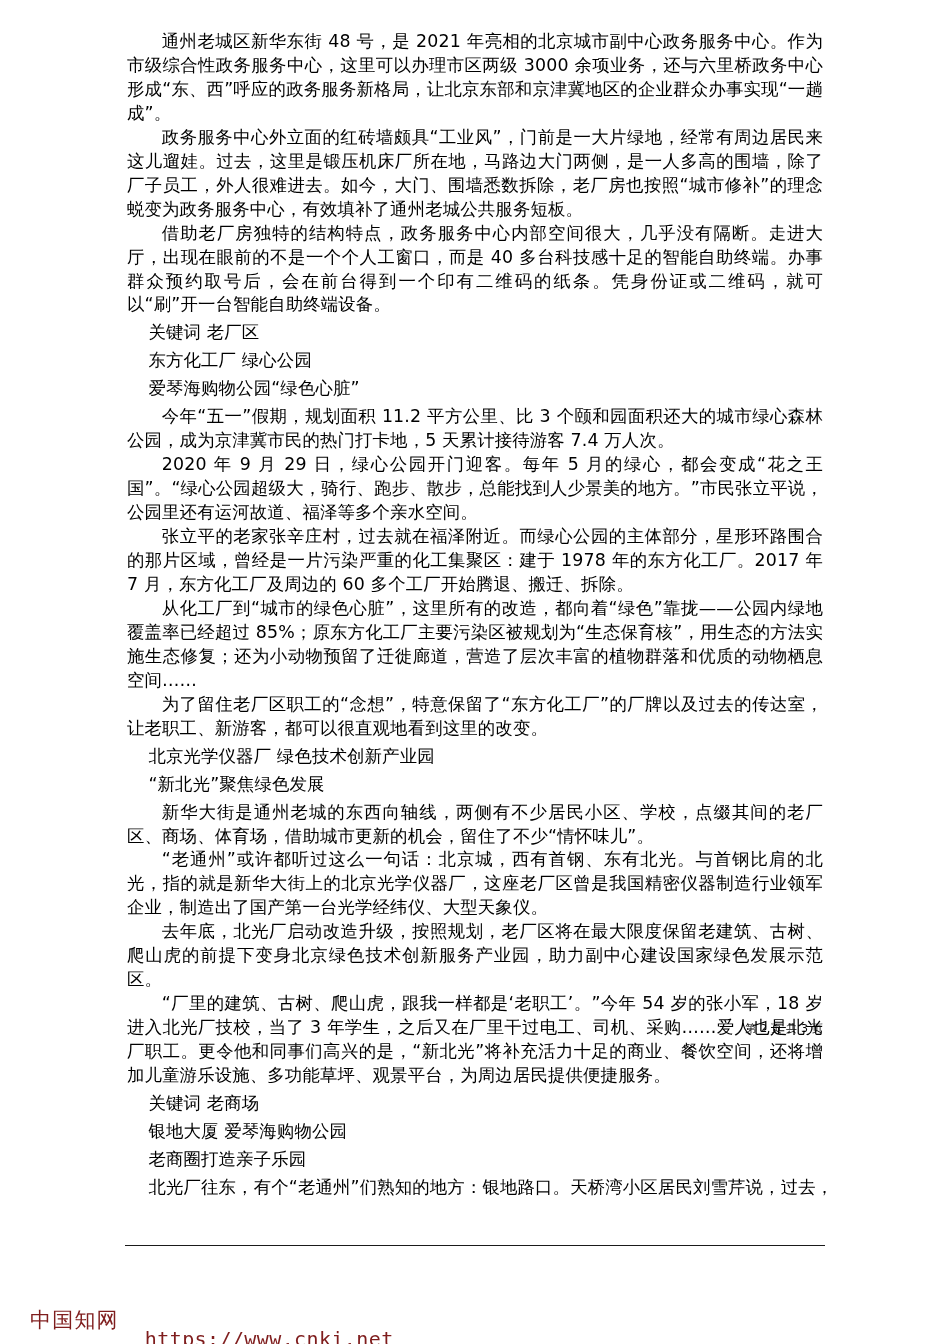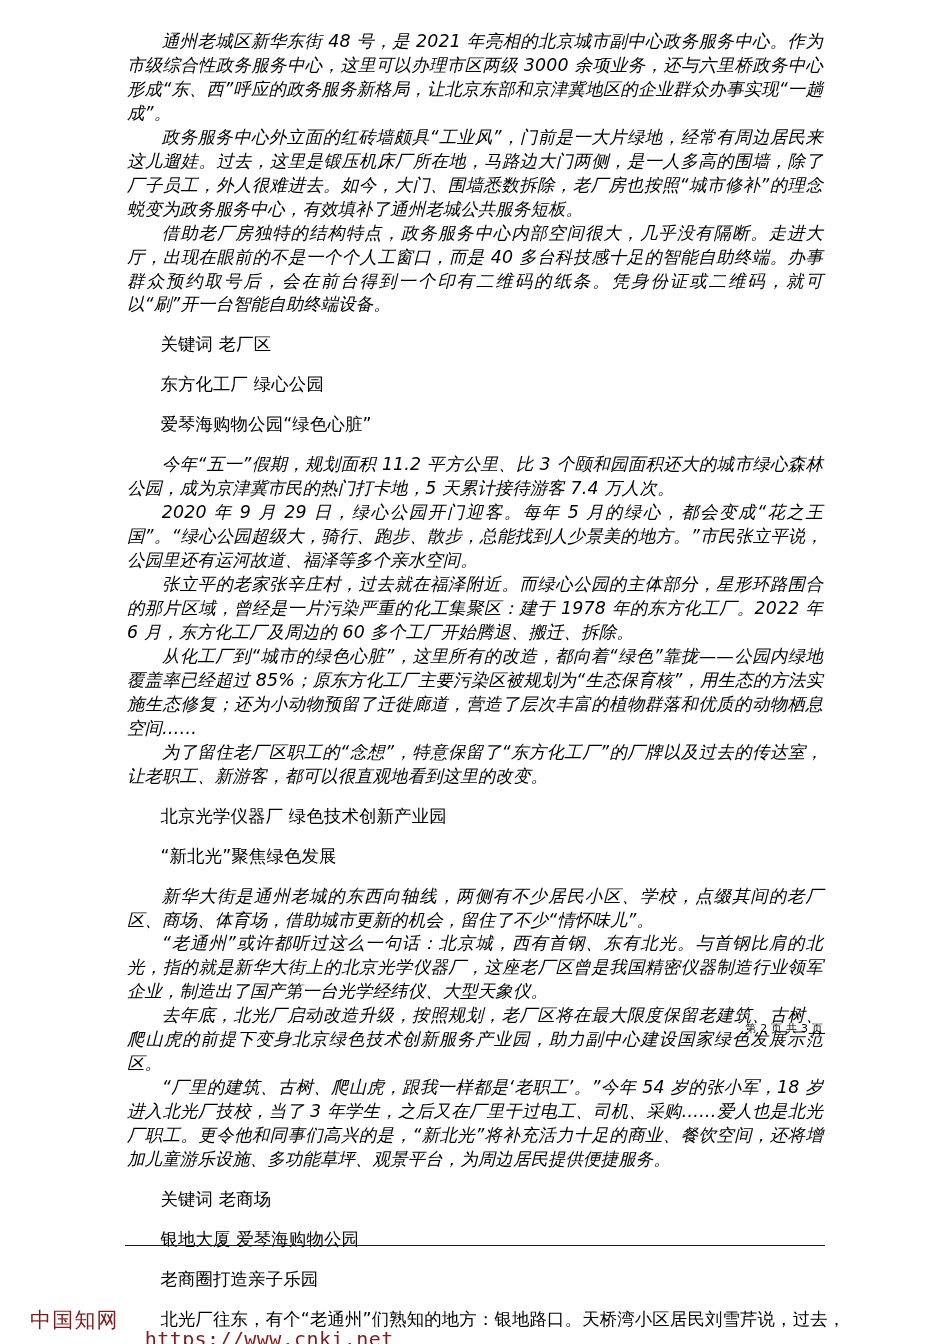--- a/index.html
+++ b/index.html
@@ -37,26 +37,25 @@
     margin: 0;
     padding: 0;
     font-size: 17.4px;
     line-height: 23.95px;
     text-align: justify;
     text-justify: inter-character;
     text-indent: 2em;
     letter-spacing: 0.15px;
     word-break: break-all;
     font-weight: 400;
-    font-style: italic;
   }
 
   
   .line {
-    margin: 16px;
+    margin: 4px;
     padding: 0;
     font-size: 17.4px;
     line-height: 23.95px;
     text-align: left;
     text-indent: 1em;
     letter-spacing: 0.15px;
     white-space: nowrap;
     font-weight: 400;
   }
 
@@ -113,21 +112,21 @@
 
   <div id="doc-body">
       <p class="para">通州老城区新华东街 48 号，是 2021 年亮相的北京城市副中心政务服务中心。作为市级综合性政务服务中心，这里可以办理市区两级 3000 余项业务，还与六里桥政务中心形成“东、西”呼应的政务服务新格局，让北京东部和京津冀地区的企业群众办事实现“一趟成”。</p>
       <p class="para">政务服务中心外立面的红砖墙颇具“工业风”，门前是一大片绿地，经常有周边居民来这儿遛娃。过去，这里是锻压机床厂所在地，马路边大门两侧，是一人多高的围墙，除了厂子员工，外人很难进去。如今，大门、围墙悉数拆除，老厂房也按照“城市修补”的理念蜕变为政务服务中心，有效填补了通州老城公共服务短板。</p>
       <p class="para">借助老厂房独特的结构特点，政务服务中心内部空间很大，几乎没有隔断。走进大厅，出现在眼前的不是一个个人工窗口，而是 40 多台科技感十足的智能自助终端。办事群众预约取号后，会在前台得到一个印有二维码的纸条。凭身份证或二维码，就可以“刷”开一台智能自助终端设备。</p>
       <p class="line">关键词 老厂区</p>
       <p class="line">东方化工厂 绿心公园</p>
       <p class="line">爱琴海购物公园“绿色心脏”</p>
       <p class="para">今年“五一”假期，规划面积 11.2 平方公里、比 3 个颐和园面积还大的城市绿心森林公园，成为京津冀市民的热门打卡地，5 天累计接待游客 7.4 万人次。</p>
       <p class="para">2020 年 9 月 29 日，绿心公园开门迎客。每年 5 月的绿心，都会变成“花之王国”。“绿心公园超级大，骑行、跑步、散步，总能找到人少景美的地方。”市民张立平说，公园里还有运河故道、福泽等多个亲水空间。</p>
-      <p class="para">张立平的老家张辛庄村，过去就在福泽附近。而绿心公园的主体部分，星形环路围合的那片区域，曾经是一片污染严重的化工集聚区：建于 1978 年的东方化工厂。2022 年 6 月，东方化工厂及周边的 60 多个工厂开始腾退、搬迁、拆除。</p>
+      <p class="para">张立平的老家张辛庄村，过去就在福泽附近。而绿心公园的主体部分，星形环路围合的那片区域，曾经是一片污染严重的化工集聚区：建于 1978 年的东方化工厂。2017 年 7 月，东方化工厂及周边的 60 多个工厂开始腾退、搬迁、拆除。</p>
       <p class="para">从化工厂到“城市的绿色心脏”，这里所有的改造，都向着“绿色”靠拢——公园内绿地覆盖率已经超过 85%；原东方化工厂主要污染区被规划为“生态保育核”，用生态的方法实施生态修复；还为小动物预留了迁徙廊道，营造了层次丰富的植物群落和优质的动物栖息空间……</p>
       <p class="para">为了留住老厂区职工的“念想”，特意保留了“东方化工厂”的厂牌以及过去的传达室，让老职工、新游客，都可以很直观地看到这里的改变。</p>
       <p class="line">北京光学仪器厂 绿色技术创新产业园</p>
       <p class="line">“新北光”聚焦绿色发展</p>
       <p class="para">新华大街是通州老城的东西向轴线，两侧有不少居民小区、学校，点缀其间的老厂区、商场、体育场，借助城市更新的机会，留住了不少“情怀味儿”。</p>
       <p class="para">“老通州”或许都听过这么一句话：北京城，西有首钢、东有北光。与首钢比肩的北光，指的就是新华大街上的北京光学仪器厂，这座老厂区曾是我国精密仪器制造行业领军企业，制造出了国产第一台光学经纬仪、大型天象仪。</p>
       <p class="para">去年底，北光厂启动改造升级，按照规划，老厂区将在最大限度保留老建筑、古树、爬山虎的前提下变身北京绿色技术创新服务产业园，助力副中心建设国家绿色发展示范区。</p>
       <p class="para">“厂里的建筑、古树、爬山虎，跟我一样都是‘老职工’。”今年 54 岁的张小军，18 岁进入北光厂技校，当了 3 年学生，之后又在厂里干过电工、司机、采购……爱人也是北光厂职工。更令他和同事们高兴的是，“新北光”将补充活力十足的商业、餐饮空间，还将增加儿童游乐设施、多功能草坪、观景平台，为周边居民提供便捷服务。</p>
       <p class="line">关键词 老商场</p>
       <p class="line">银地大厦 爱琴海购物公园</p>

